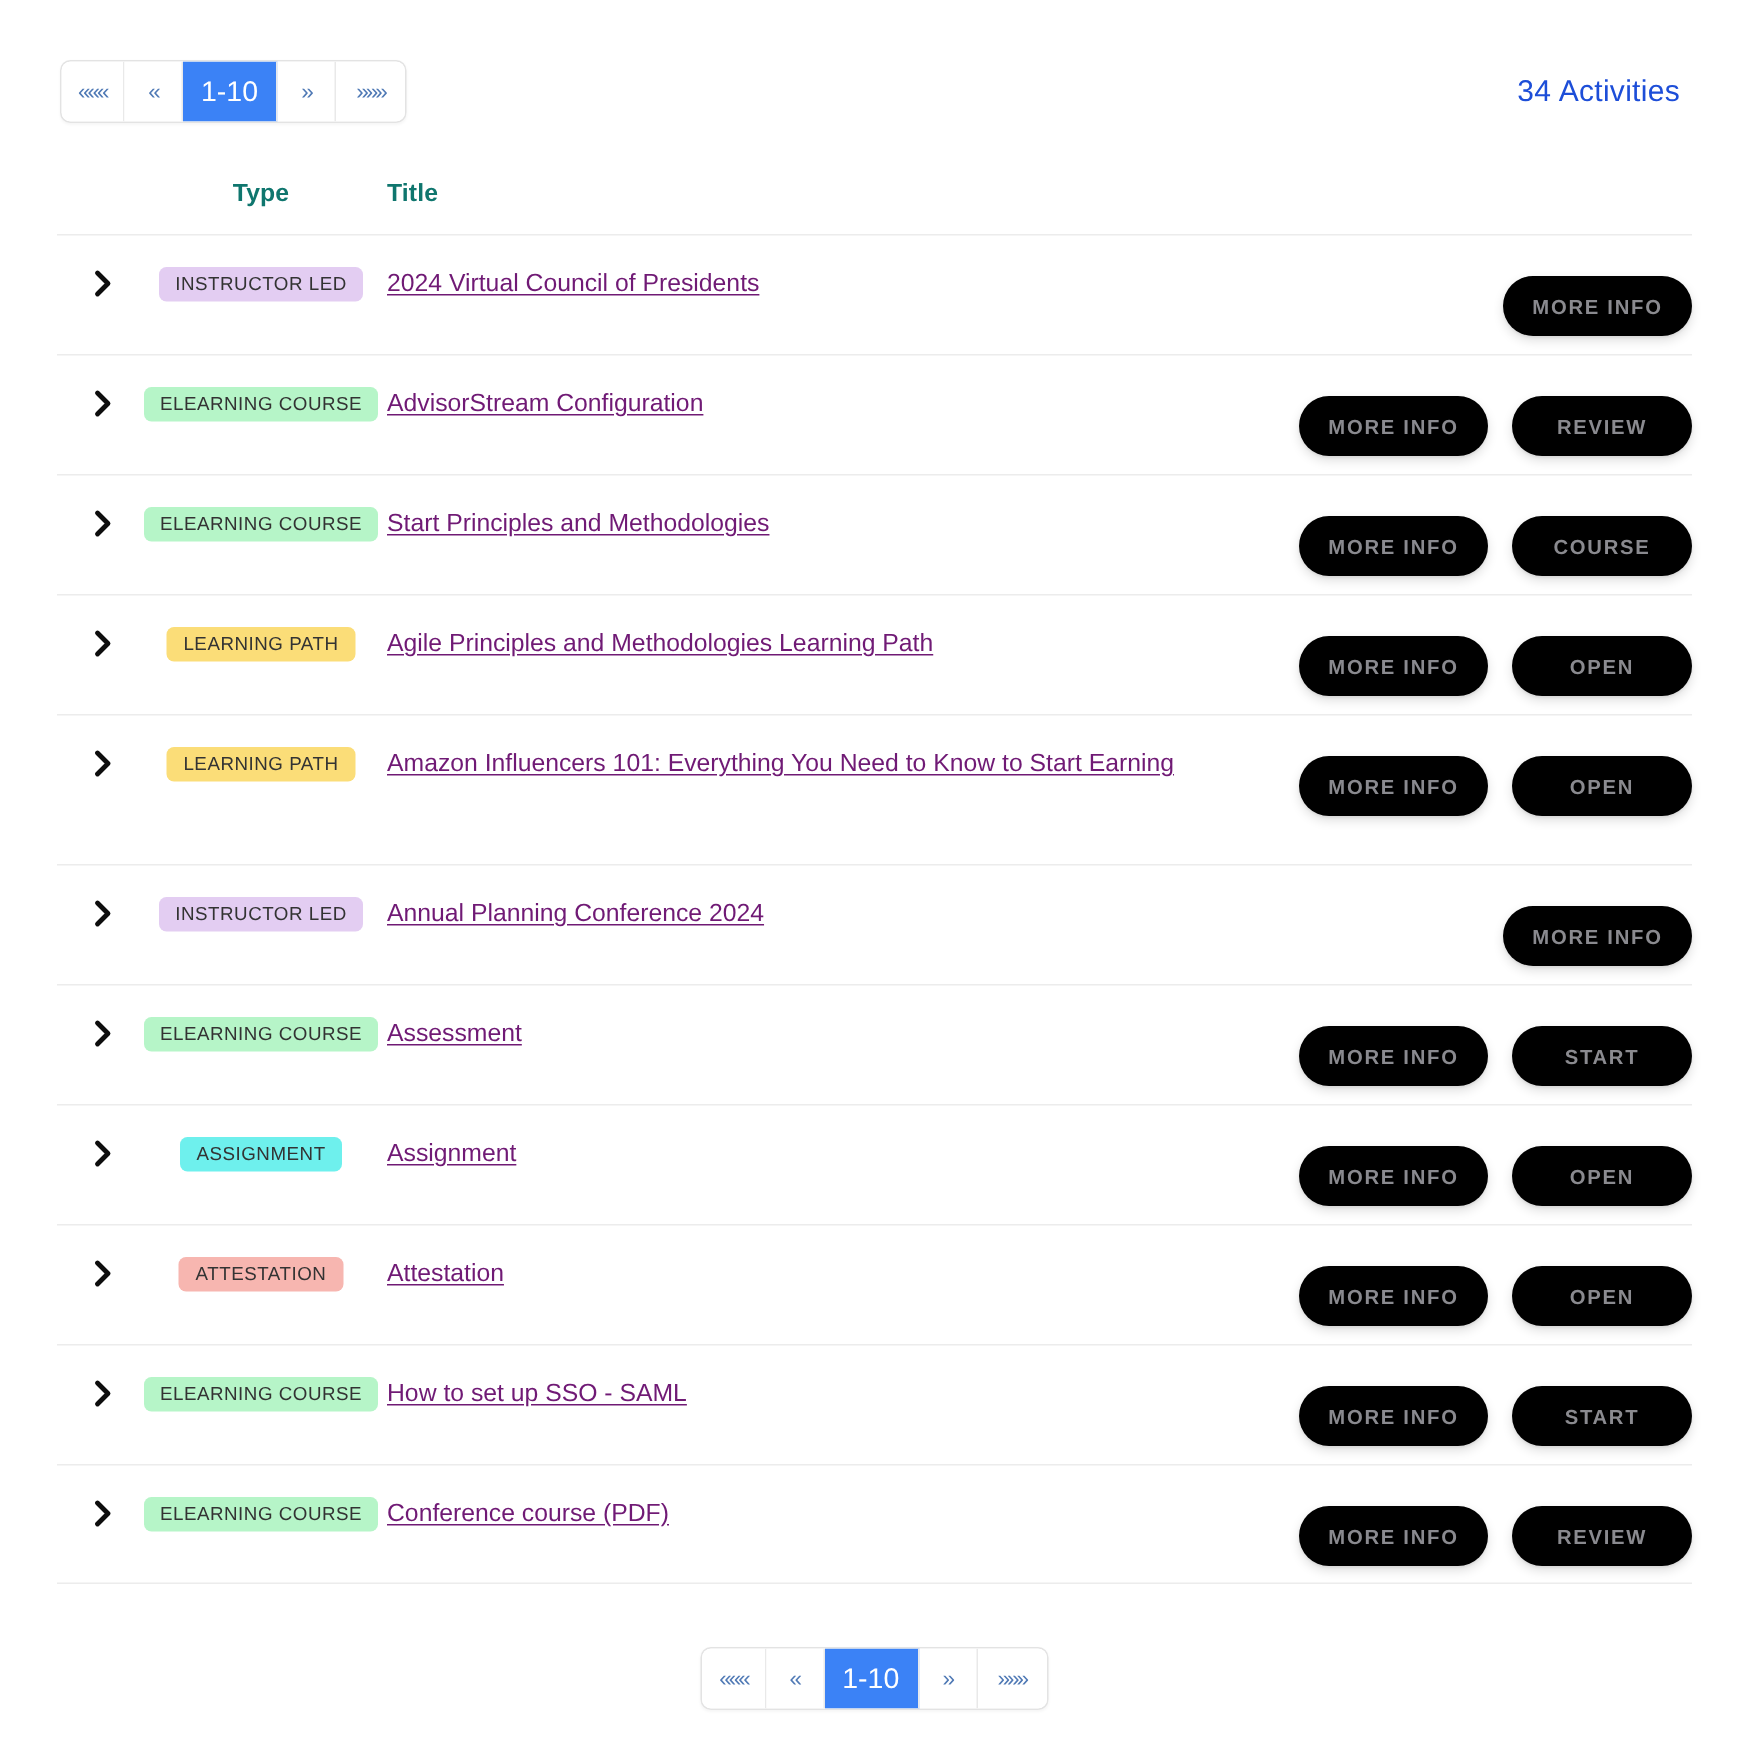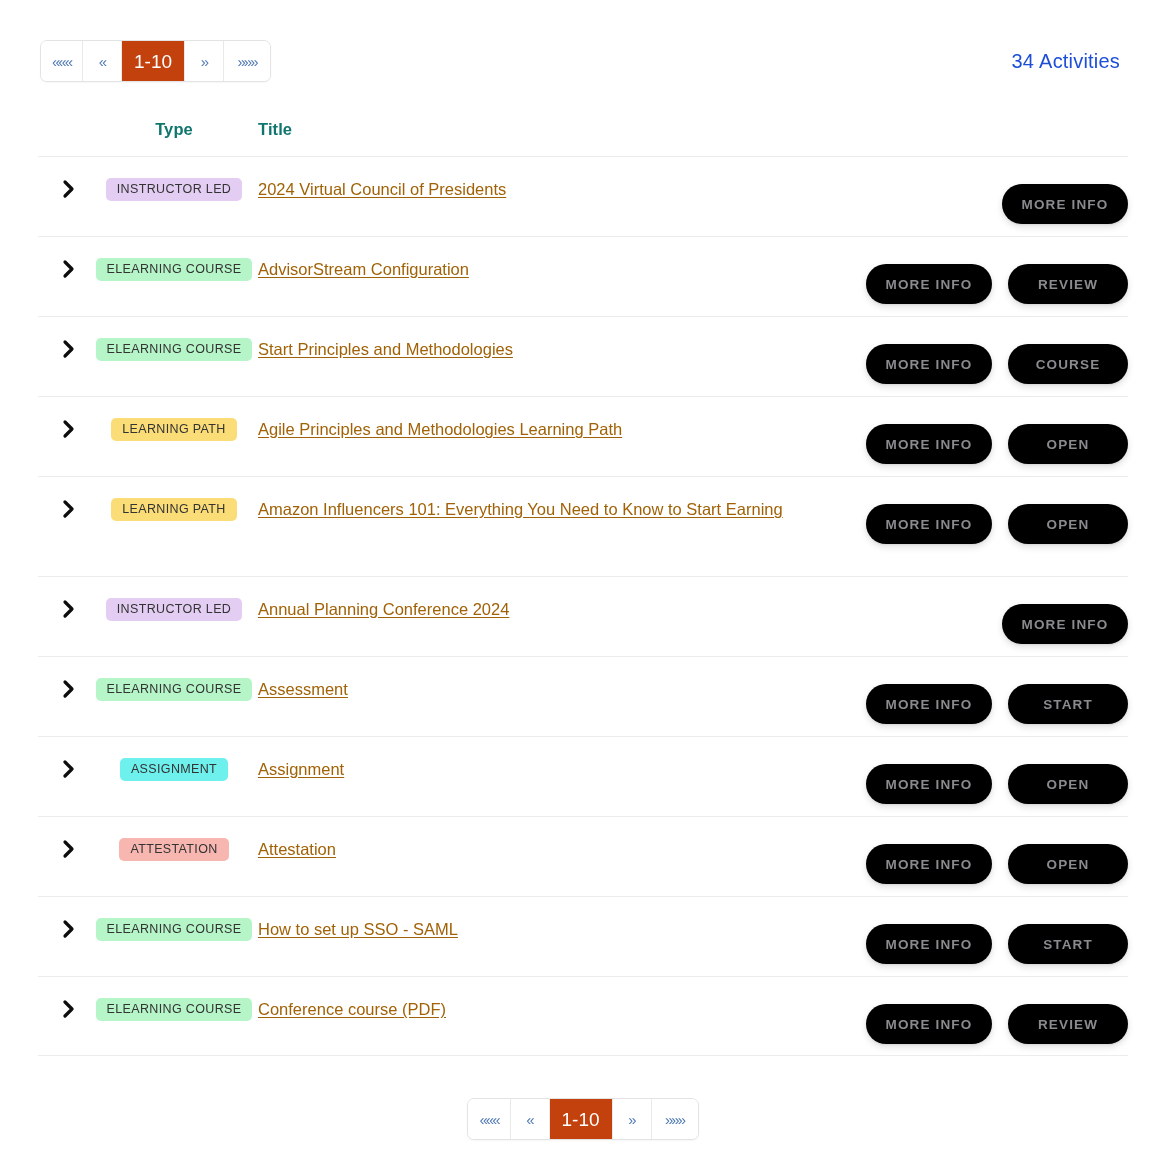--- a/index.html
+++ b/index.html
@@ -50,21 +50,21 @@
     color: #4f79b5;
     font-size: 15px;
     line-height: 1;
     cursor: pointer;
     user-select: none;
     letter-spacing: -2px;
   }
   .pager-btn:last-child { border-right: none; }
   .pager-btn.wide { min-width: 46px; }
   .pager-btn.active {
-    background: #c2410c;
+    background: #3b82f6;
     color: #ffffff;
     font-size: 19px;
     font-weight: 400;
     letter-spacing: 0;
     min-width: 63px;
     padding: 0 10px;
   }
 
   
   .count {
@@ -141,21 +141,21 @@
 
   .titlecell {
     flex: 1 1 auto;
     min-width: 0;
     padding-left: 10px;
     padding-top: 1px;
     padding-right: 20px;
   }
   .title-link {
     font-size: 16.5px;
-    color: #a16207;
+    color: #701a75;
     text-decoration: underline;
     text-underline-offset: 2px;
     cursor: pointer;
     line-height: 1.58;
     display: inline;
   }
 
   .actions {
     width: 300px;
     flex: 0 0 300px;

